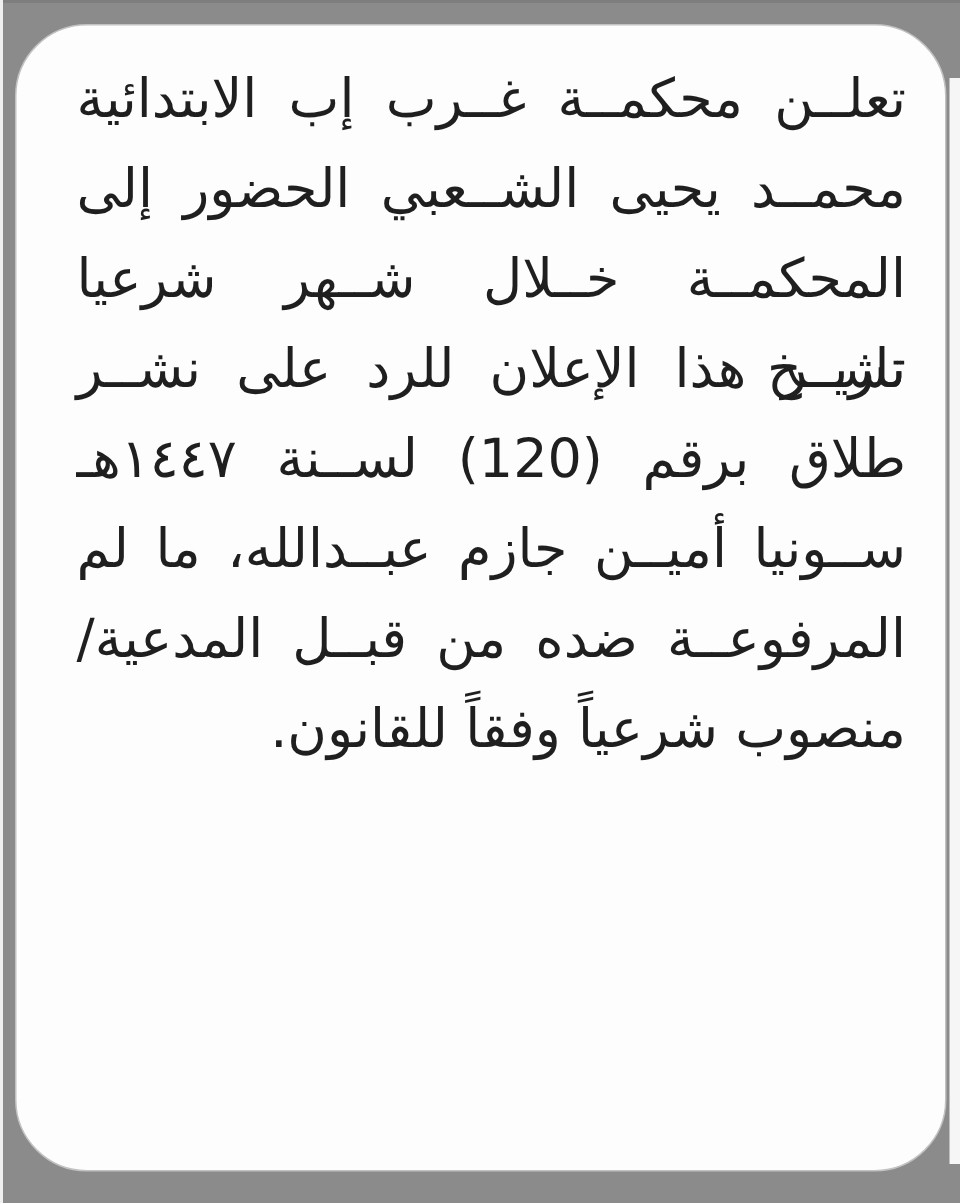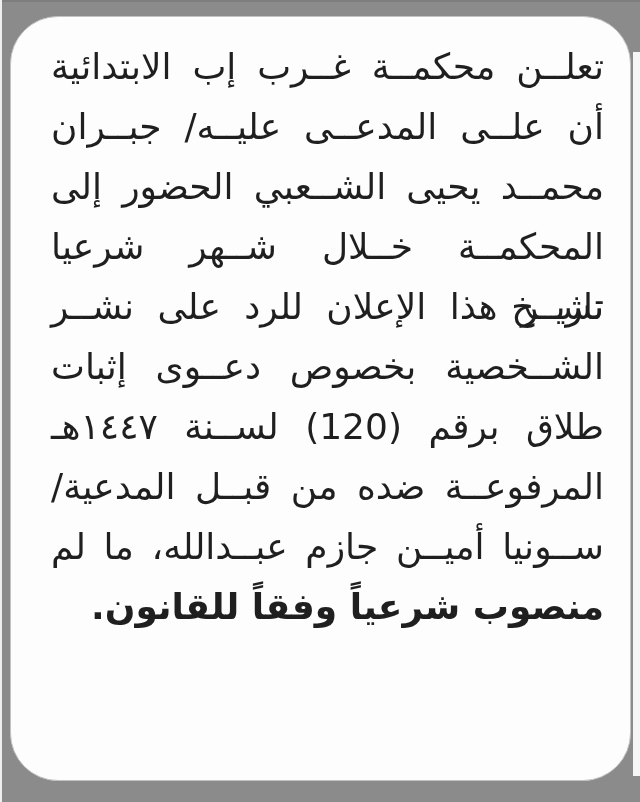--- a/index.html
+++ b/index.html
@@ -43,36 +43,33 @@
     line-height: 60px;
   }
   .notice-line {
     text-align: justify;
     text-align-last: justify;
     height: 60px;
   }
   .notice-line.last {
     text-align: right;
     text-align-last: right;
-    font-weight: bold;
   }
 </style>
 </head>
 <body>
 
 <div class="top-shade"></div>
 <div class="edge-strip left"></div>
 <div class="edge-strip right"></div>
 
 <div class="notice-card">
   <div class="notice-body" dir="rtl" lang="ar">
     <div class="notice-line">تعلــن محكمــة غــرب إب الابتدائية</div>
-    <div class="notice-line">أن علــى المدعــى عليــه/ جبــران</div>
     <div class="notice-line">محمــد يحيى الشــعبي الحضور إلى</div>
     <div class="notice-line">المحكمــة خــلال شــهر شرعيا تاريــخ</div>
     <div class="notice-line">نشــر هذا الإعلان للرد على نشــر</div>
-    <div class="notice-line">الشــخصية بخصوص دعــوى إثبات</div>
     <div class="notice-line">طلاق برقم (120) لســنة ١٤٤٧هـ</div>
+    <div class="notice-line">ســونيا أميــن جازم عبــدالله، ما لم</div>
     <div class="notice-line">المرفوعــة ضده من قبــل المدعية/</div>
-    <div class="notice-line">ســونيا أميــن جازم عبــدالله، ما لم</div>
     <div class="notice-line last">منصوب شرعياً وفقاً للقانون.</div>
   </div>
 </div>
 
 </body></html>

